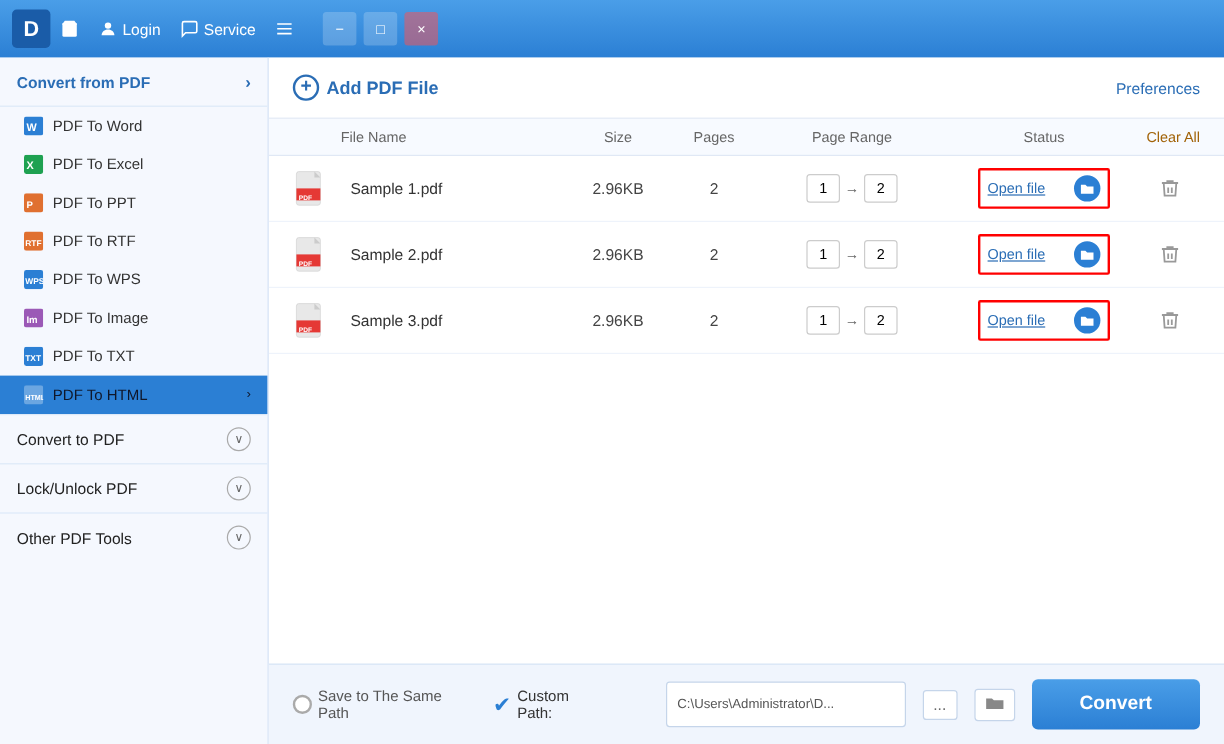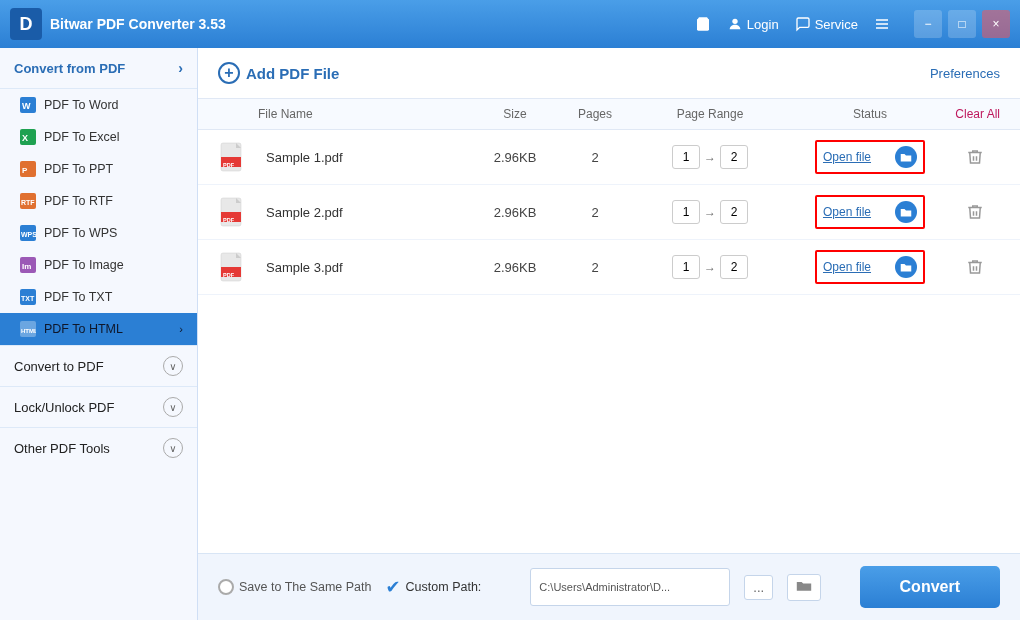--- a/index.html
+++ b/index.html
@@ -22,21 +22,21 @@
     .titlebar-action svg { width: 16px; height: 16px; fill: white; }
     .titlebar-wm { display: flex; gap: 6px; margin-left: 8px; }
     .wm-btn { width: 28px; height: 28px; background: rgba(255,255,255,0.2); border-radius: 3px; display: flex; align-items: center; justify-content: center; cursor: pointer; color: white; font-size: 12px; }
     .wm-btn.close { background: rgba(255,80,80,0.5); }
 
     
     .app-body { display: flex; height: calc(620px - 48px); }
 
     
     .sidebar {
-      width: 198px; background: #f5f8fe; border-right: 1px solid #d0dff5;
+      width: 224px; background: #f5f8fe; border-right: 1px solid #d0dff5;
       display: flex; flex-direction: column; overflow-y: auto;
     }
     .sidebar-section-header {
       display: flex; align-items: center; justify-content: space-between;
       padding: 12px 14px; font-size: 13px; font-weight: 600; color: #2a6db5;
       border-bottom: 1px solid #dde9f8;
     }
     .sidebar-section-header .chevron { font-size: 14px; color: #2a6db5; }
     .sidebar-item {
       display: flex; align-items: center; gap: 8px;
@@ -77,21 +77,21 @@
     .file-table { flex: 1; overflow-y: auto; }
     .table-header {
       display: grid; grid-template-columns: 1fr 90px 70px 160px 160px 50px;
       padding: 8px 20px; background: #f7faff; border-bottom: 1px solid #e0e8f5;
       font-size: 12px; color: #666;
     }
     .table-header > div { text-align: center; }
     .table-header > div:first-child { text-align: left; padding-left: 40px; }
     .table-header > div:last-child { text-align: right; }
 
-    .clear-all-btn { color: #be185d; font-size: 12px; cursor: pointer; text-align: right; }
+    .clear-all-btn { color: #a16207; font-size: 12px; cursor: pointer; text-align: right; }
 
     .table-row {
       display: grid; grid-template-columns: 1fr 90px 70px 160px 160px 50px;
       padding: 10px 20px; border-bottom: 1px solid #eef3fb; align-items: center;
     }
     .file-name-cell { display: flex; align-items: center; gap: 22px; font-size: 13px; color: #333; }
     .cell-center { text-align: center; font-size: 13px; color: #444; }
     .page-range { display: flex; align-items: center; justify-content: center; gap: 4px; font-size: 13px; }
     .page-box { border: 1px solid #ccc; border-radius: 3px; width: 28px; height: 24px; text-align: center; font-size: 12px; display: flex; align-items: center; justify-content: center; }
     .arrow-right { color: #666; font-size: 12px; }
@@ -142,21 +142,20 @@
     ::-webkit-scrollbar-track { background: #f0f5fd; }
     ::-webkit-scrollbar-thumb { background: #b0c8e8; border-radius: 3px; }
   </style>
 </head>
 <body>
 
 <div class="titlebar">
   <div class="titlebar-logo">
     <span>D</span>
   </div>
-  <span class="titlebar-title">Bitwar PDF Converter 3.53</span>
   <div class="titlebar-actions">
 
     <div class="titlebar-action">
       <svg viewBox="0 0 24 24">
           <path d="M6 2L3 6v14a2 2 0 002 2h14a2 2 0 002-2V6l-3-4z"></path>
           <line x1="3" y1="6" x2="21" y2="6" stroke="white" stroke-width="2"></line>
           <path d="M16 10a4 4 0 01-8 0" fill="none" stroke="white" stroke-width="2"></path>
         </svg>
     </div>
 

